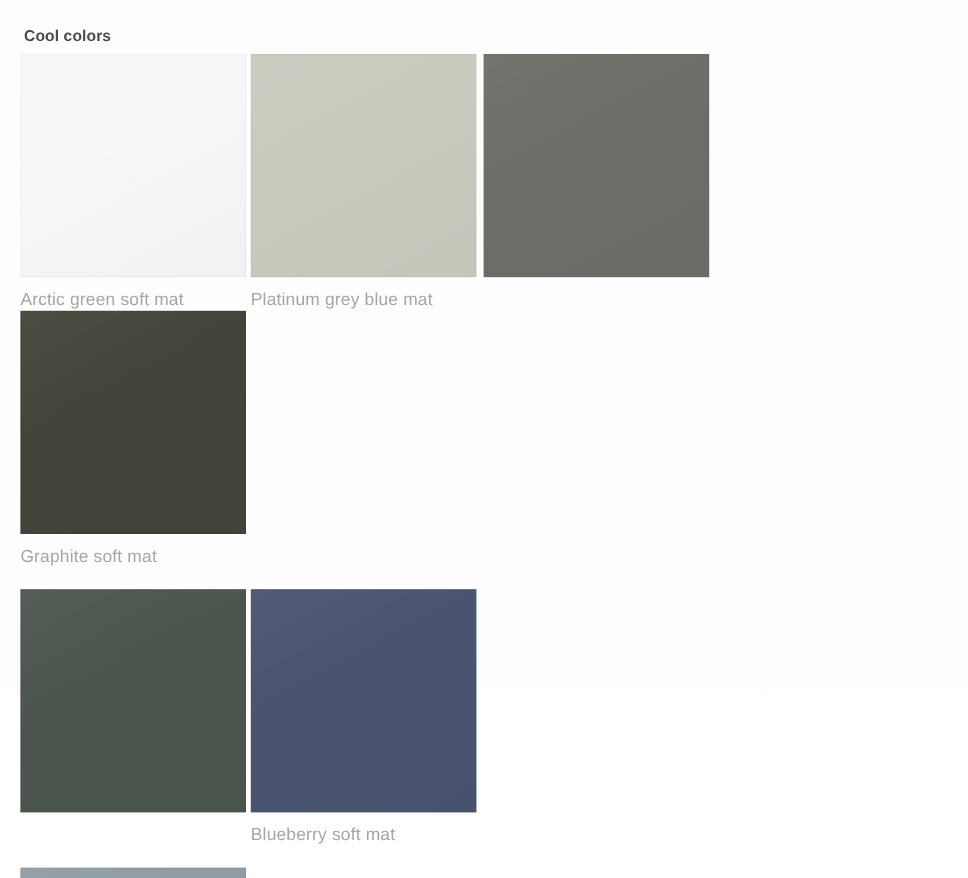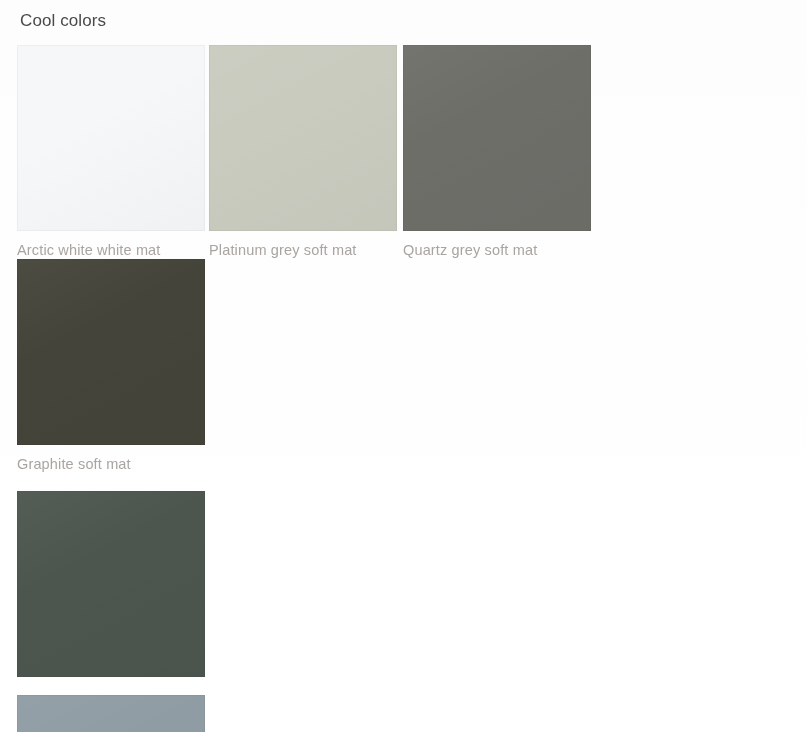--- a/index.html
+++ b/index.html
@@ -19,26 +19,26 @@
     position: relative;
     width: 807px;
     height: 732px;
     background: linear-gradient(180deg, #fdfdfd 0%, #ffffff 100%);
     box-sizing: border-box;
   }
 
   .section-title {
     position: absolute;
     left: 20px;
-    top: 11px;
-    font-size: 17px;
+    top: 20px;
+    font-size: 13px;
     line-height: 20px;
     color: #4a4a4a;
     letter-spacing: 0.1px;
-    font-weight: 400;
+    font-weight: 700;
     white-space: nowrap;
   }
 
   .swatch-grid {
     position: absolute;
     left: 17px;
     top: 45px;
     width: 772px;
     display: flex;
     flex-wrap: wrap;
@@ -84,37 +84,40 @@
 </head>
 <body>
 
 <div id="page">
 
   <div class="section-title">Cool colors</div>
 
   <div class="swatch-grid" id="swatch-grid">
       <div class="swatch-cell col-1">
         <div class="swatch-chip" style="background-color: rgb(246, 247, 249);"></div>
-        <span class="swatch-label">Arctic white white mat</span>
+        <span class="swatch-label">Arctic green soft mat</span>
       </div>
       <div class="swatch-cell col-2">
         <div class="swatch-chip" style="background-color: rgb(202, 203, 191);"></div>
-        <span class="swatch-label">Platinum grey soft mat</span>
+        <span class="swatch-label">Platinum grey blue mat</span>
       </div>
       <div class="swatch-cell col-3">
         <div class="swatch-chip" style="background-color: rgb(110, 110, 105);"></div>
-        <span class="swatch-label">Quartz grey soft mat</span>
       </div>
       <div class="swatch-cell col-4">
         <div class="swatch-chip" style="background-color: rgb(69, 68, 58);"></div>
         <span class="swatch-label">Graphite soft mat</span>
       </div>
       <div class="row-spacer"></div>
       <div class="swatch-cell col-1">
         <div class="swatch-chip" style="background-color: rgb(76, 86, 78);"></div>
+      </div>
+      <div class="swatch-cell col-4">
+        <div class="swatch-chip" style="background-color: rgb(74, 84, 112);"></div>
+        <span class="swatch-label">Blueberry soft mat</span>
       </div>
       <div class="row-spacer"></div>
       <div class="swatch-cell col-1">
         <div class="swatch-chip" style="background-color: rgb(143, 156, 164);"></div>
       </div>
     </div>
 
 </div>
 
 </body></html>

